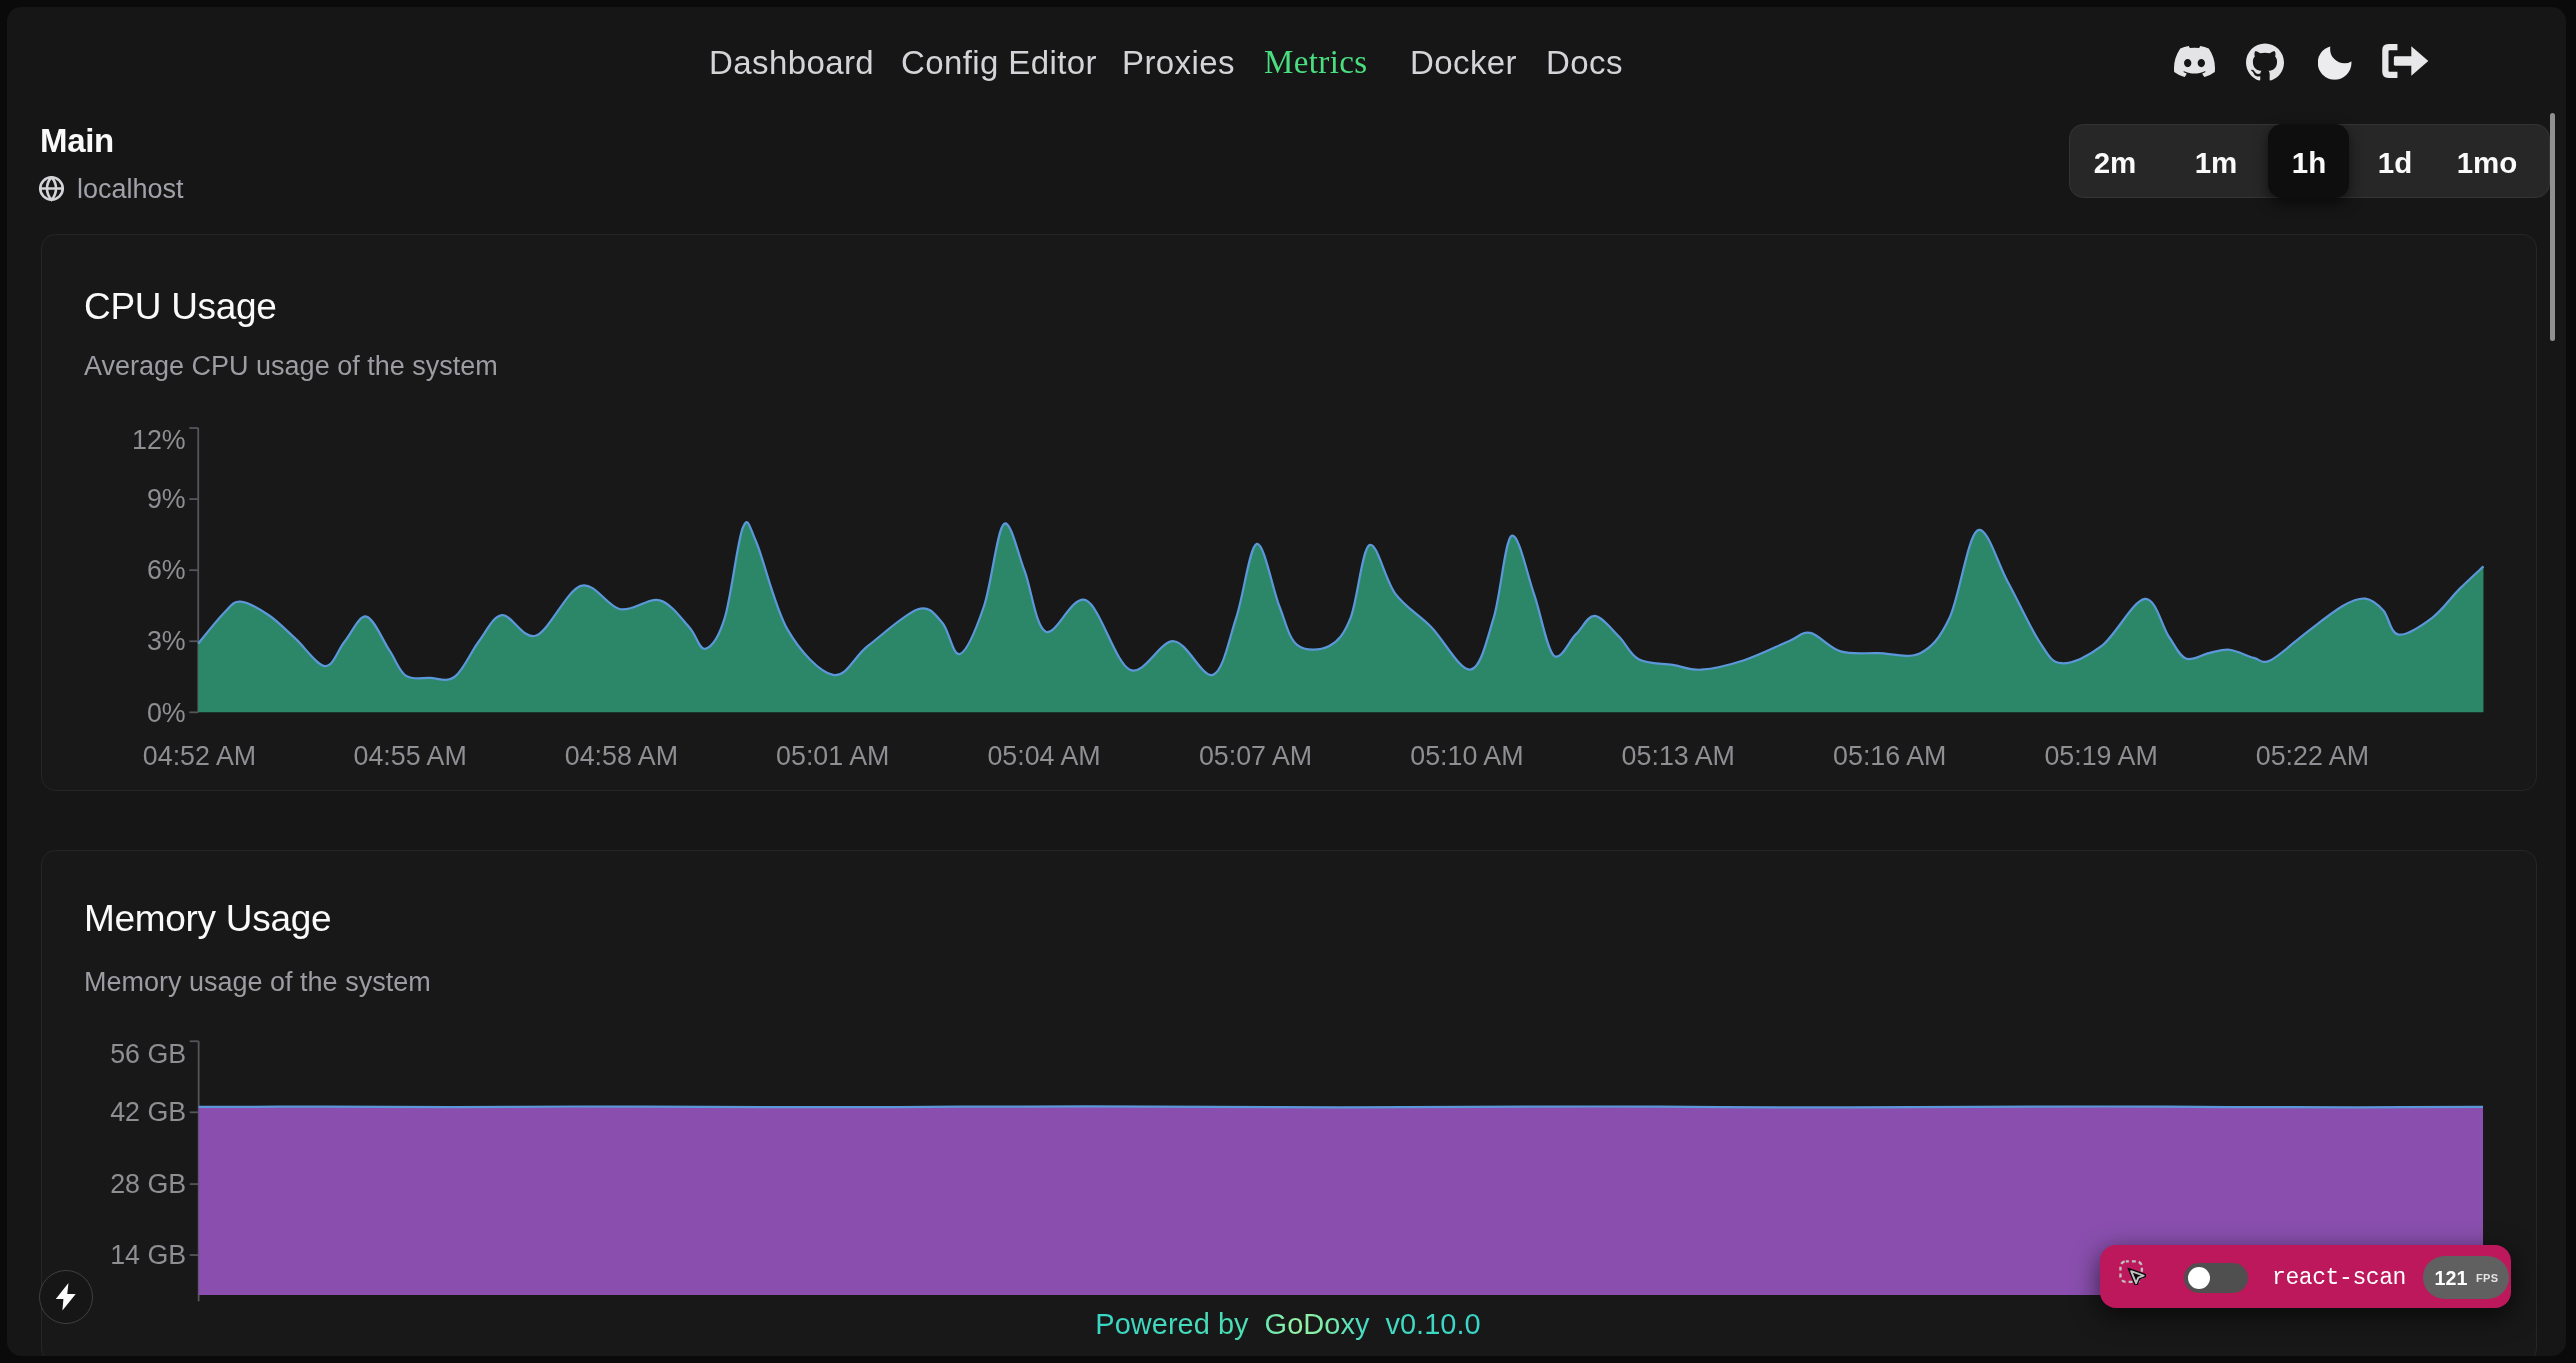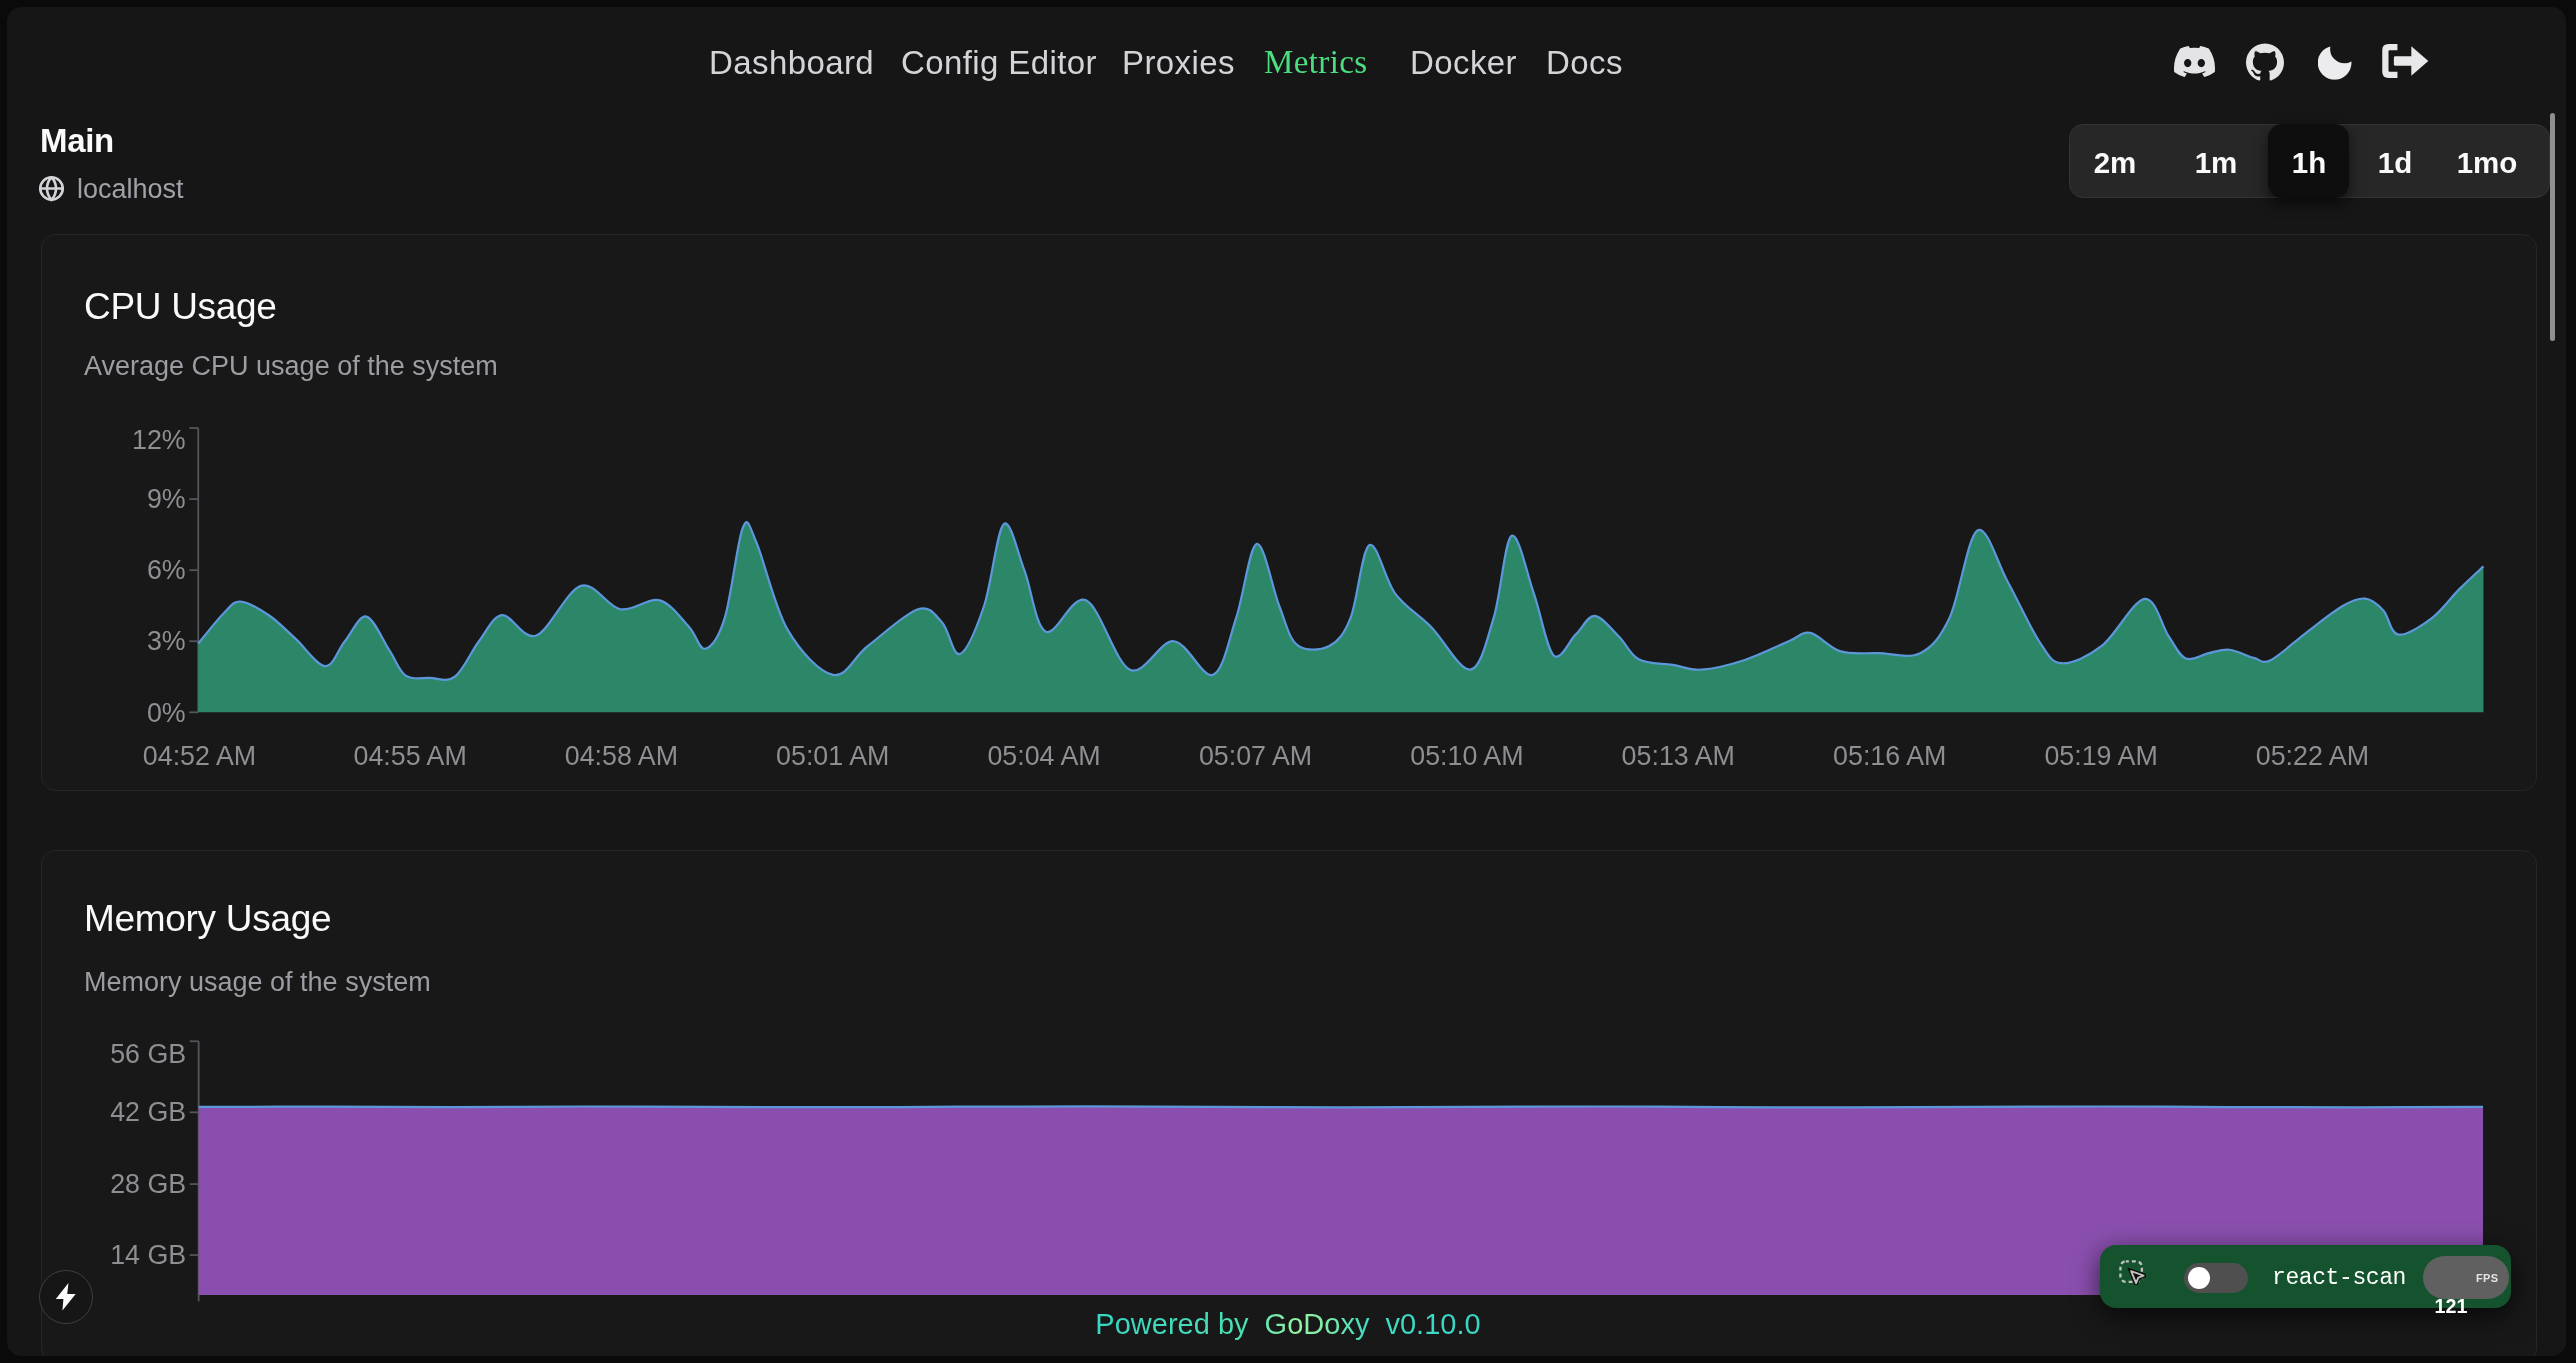--- a/index.html
+++ b/index.html
@@ -19,29 +19,29 @@
 .selit { position:absolute; top:146px; font-size:29.5px; font-weight:600; color:#fafafa;
   transform:translateX(-50%); }
 #selpill { left:2268px; top:124px; width:81px; height:74px; background:#0e0e0e;
   border-radius:14.3px; box-shadow:0 5.4px 14.3px rgba(0,0,0,.55); }
 #thumb { left:2550px; top:113px; width:4.5px; height:228px; background:#909090; border-radius:2.7px; }
 #footer { left:1288px; transform:translateX(-50%); top:1308px; font-size:29px; font-weight:500;
   background:linear-gradient(90deg,#38d6c6 0%,#4be0b4 40%,#98f2a6 52%,#7deca8 60%,#43dcc2 70%,#38d6c6 100%);
   -webkit-background-clip:text; background-clip:text; color:transparent; white-space:nowrap; }
 #bolt { left:39px; top:1270px; width:54px; height:54px; border-radius:50%;
   border:1.8px solid #3f3f46; background:#161616; display:flex; align-items:center; justify-content:center; }
-#rs { left:2100px; top:1245px; width:411px; height:63px; border-radius:16px; background:#14532d;
+#rs { left:2100px; top:1245px; width:411px; height:63px; border-radius:16px; background:#be185d;
   box-shadow:0 7.2px 27px rgba(0,0,0,.65); }
 #rs .tgl { position:absolute; left:84px; top:18px; width:64px; height:30px; border-radius:15px; background:#4f4f4f; }
 #rs .knob { position:absolute; left:3.6px; top:4px; width:22.4px; height:22.4px; border-radius:50%; background:#fff; }
 #rs .name { position:absolute; left:172px; top:19.7px; font-family:"Liberation Mono",monospace;
   font-size:23px; color:#fff; letter-spacing:-0.4px; }
 #rs .badge { position:absolute; left:323px; top:10.7px; width:86px; height:43px; border-radius:21.5px;
   background:#606060; }
-#rs .fps { position:absolute; left:11.6px; top:11.6px; font-size:19.7px; font-weight:700; color:#fff;margin-top:28px; }
+#rs .fps { position:absolute; left:11.6px; top:11.6px; font-size:19.7px; font-weight:700; color:#fff; }
 #rs .fpsu { position:absolute; left:53px; top:16px; font-size:11px; font-weight:600; color:#e3e3e3; letter-spacing:0.4px;text-align:right; }
 </style></head>
 <body>
 <div class="abs" id="panel"></div>
 
 <nav class="nav">
 <a style="left:709px">Dashboard</a>
 <a style="left:901px">Config Editor</a>
 <a style="left:1122px">Proxies</a>
 <a class="act" style="left:1264px">Metrics</a>

